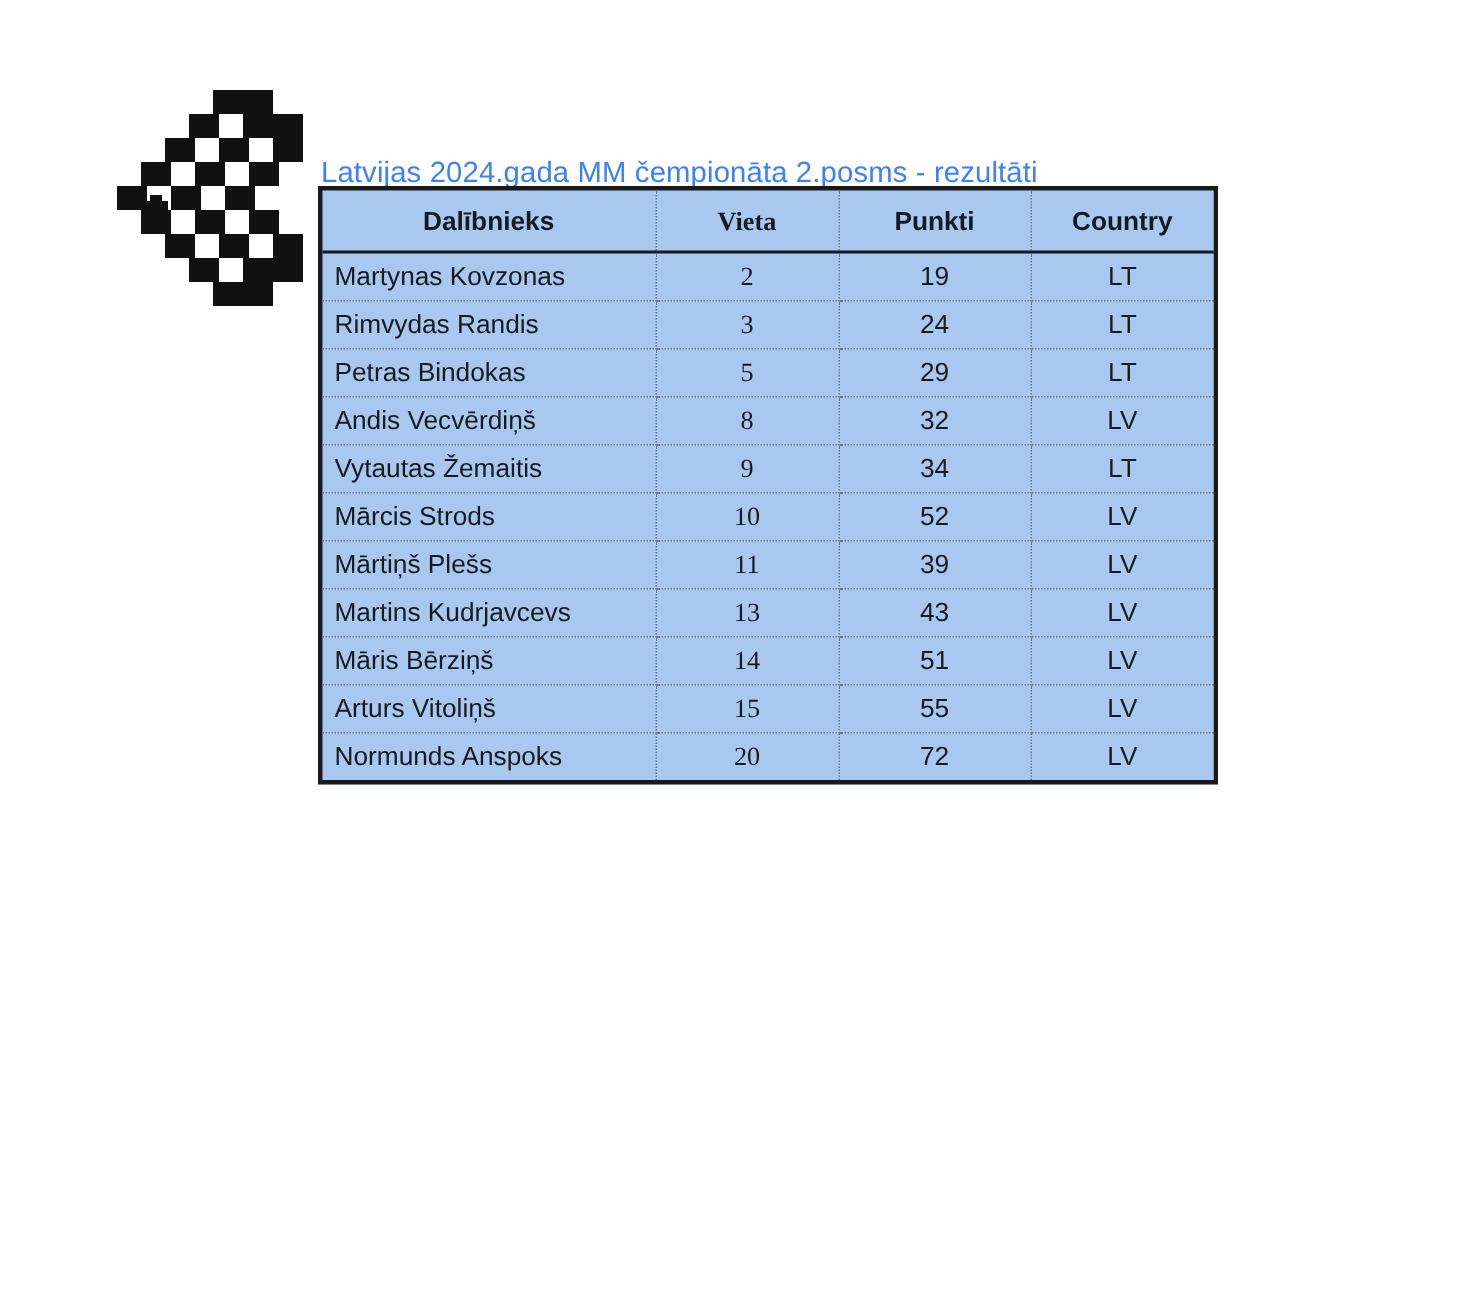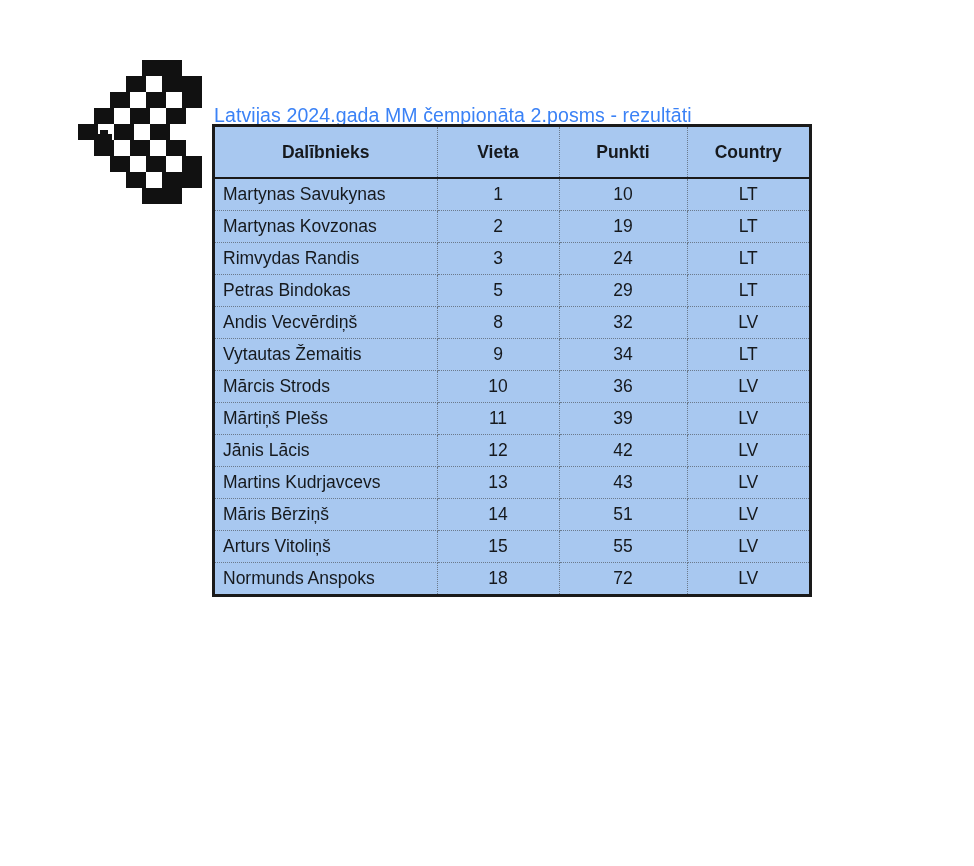--- a/index.html
+++ b/index.html
@@ -62,34 +62,34 @@
     border-right: 1px dotted #6b7a8c;
     overflow: hidden;
     white-space: nowrap;
   }
 
   table.results tr.header th {
     font-weight: bold;
     font-size: 17.5px;
     text-align: center;
     border-bottom: 2px solid #1a1a1a;
-    height: 51px;
+    height: 41px;
   }
 
   table.results tr:last-child td {
     border-bottom: none;
   }
 
   table.results td:last-child,
   table.results th:last-child {
     border-right: none;
   }
 
   .col-name   { width: 222px; text-align: left; padding-left: 8px !important; }
-  .col-place  { width: 122px; text-align: center; }
+  .col-place  { width: 122px; text-align: center; font-family: Liberation Serif, serif; }
   .col-points { width: 128px; text-align: center; }
   .col-country{ width: 122px; text-align: center; }
 
   th.col-name { text-align: center !important; padding-left: 0 !important; }
 </style>
 </head>
 <body>
 
 <div id="logo">
   <svg viewBox="0 0 168 160" width="168" height="160" xmlns="http://www.w3.org/2000/svg">
@@ -134,26 +134,20 @@
     <thead>
       <tr class="header">
         <th class="col-name">Dalībnieks</th>
         <th class="col-place">Vieta</th>
         <th class="col-points">Punkti</th>
         <th class="col-country">Country</th>
       </tr>
     </thead>
     <tbody>
       <tr>
-        <td class="col-name">Martynas Savukynas</td>
-        <td class="col-place">1</td>
-        <td class="col-points">10</td>
-        <td class="col-country">LT</td>
-      </tr>
-      <tr>
         <td class="col-name">Martynas Kovzonas</td>
         <td class="col-place">2</td>
         <td class="col-points">19</td>
         <td class="col-country">LT</td>
       </tr>
       <tr>
         <td class="col-name">Rimvydas Randis</td>
         <td class="col-place">3</td>
         <td class="col-points">24</td>
         <td class="col-country">LT</td>
@@ -172,54 +166,48 @@
       </tr>
       <tr>
         <td class="col-name">Vytautas Žemaitis</td>
         <td class="col-place">9</td>
         <td class="col-points">34</td>
         <td class="col-country">LT</td>
       </tr>
       <tr>
         <td class="col-name">Mārcis Strods</td>
         <td class="col-place">10</td>
-        <td class="col-points">36</td>
+        <td class="col-points">52</td>
         <td class="col-country">LV</td>
       </tr>
       <tr>
         <td class="col-name">Mārtiņš Plešs</td>
         <td class="col-place">11</td>
         <td class="col-points">39</td>
         <td class="col-country">LV</td>
       </tr>
       <tr>
-        <td class="col-name">Jānis Lācis</td>
-        <td class="col-place">12</td>
-        <td class="col-points">42</td>
-        <td class="col-country">LV</td>
-      </tr>
-      <tr>
         <td class="col-name">Martins Kudrjavcevs</td>
         <td class="col-place">13</td>
         <td class="col-points">43</td>
         <td class="col-country">LV</td>
       </tr>
       <tr>
         <td class="col-name">Māris Bērziņš</td>
         <td class="col-place">14</td>
         <td class="col-points">51</td>
         <td class="col-country">LV</td>
       </tr>
       <tr>
         <td class="col-name">Arturs Vitoliņš</td>
         <td class="col-place">15</td>
         <td class="col-points">55</td>
         <td class="col-country">LV</td>
       </tr>
       <tr>
         <td class="col-name">Normunds Anspoks</td>
-        <td class="col-place">18</td>
+        <td class="col-place">20</td>
         <td class="col-points">72</td>
         <td class="col-country">LV</td>
       </tr>
     </tbody>
   </table>
 </div>
 
 </body></html>

